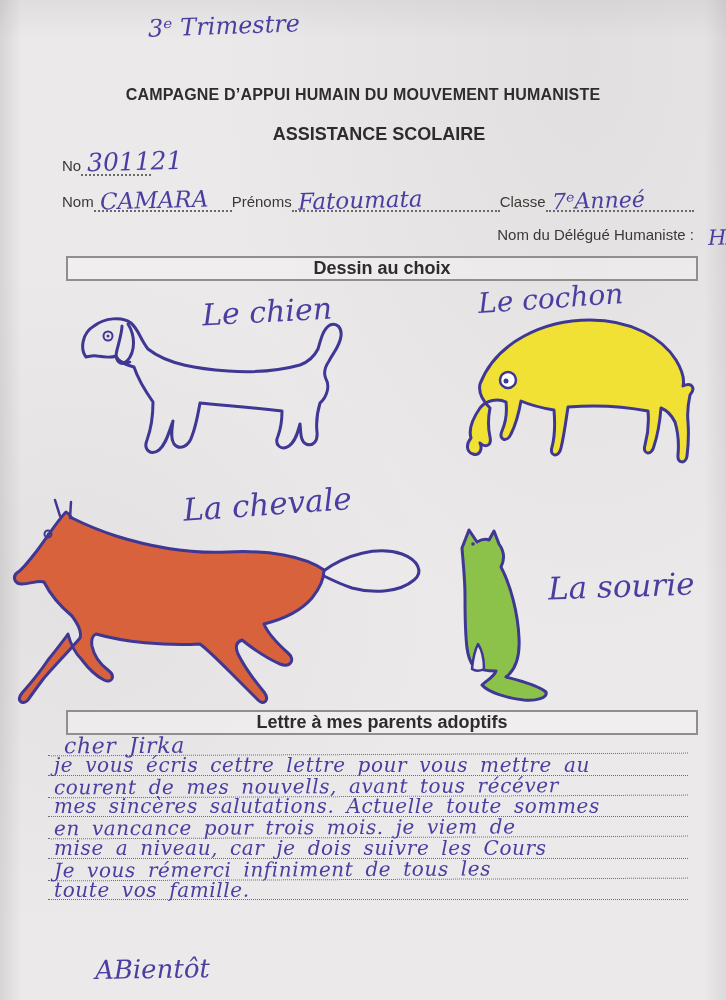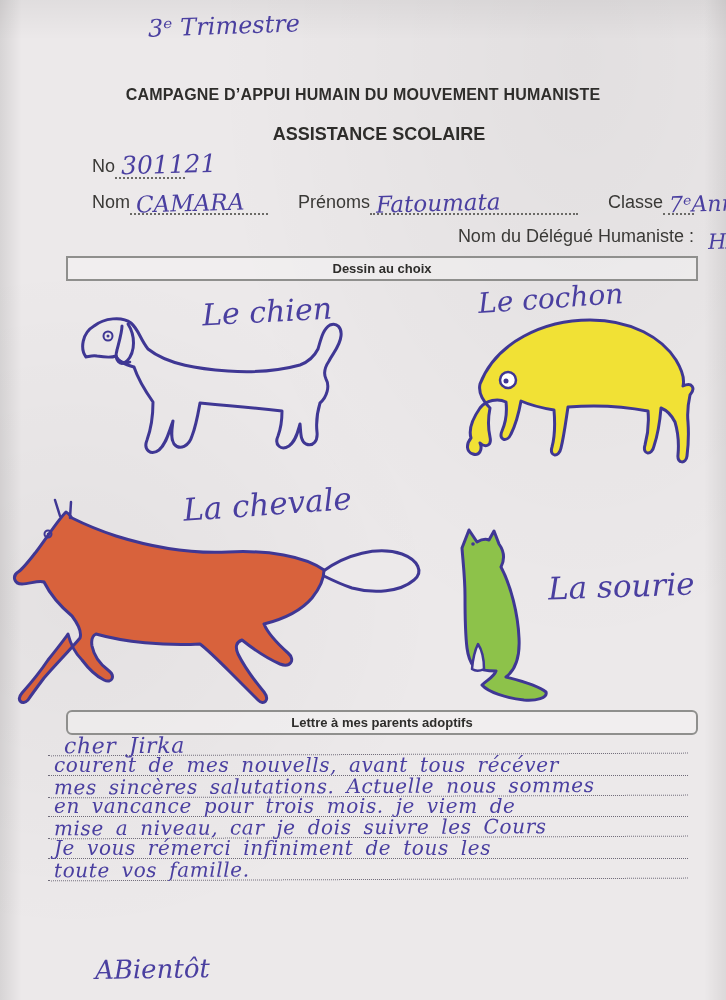--- a/index.html
+++ b/index.html
@@ -24,27 +24,27 @@
     font-weight:bold;font-size:16px;letter-spacing:.2px;color:#2e2d2b;
   }
   .page-subtitle{
     position:absolute;left:16px;top:124px;width:100%;text-align:center;
     font-weight:bold;font-size:18px;color:#2e2d2b;
   }
   .trimester{
     position:absolute;left:148px;top:12px;font-size:24px;transform:rotate(-2deg);
   }
   .frow{position:absolute;left:62px;width:632px;display:flex;align-items:flex-end;}
-  .plabel{font-size:18px;color:#3a3936;padding-bottom:2px;white-space:nowrap;margin-left:30px;}
+  .plabel{font-size:15px;color:#3a3936;padding-bottom:2px;white-space:nowrap;}
   .dotline{position:relative;border-bottom:2px dotted #6b6a66;height:18px;}
   .dotline .hand{position:absolute;left:6px;bottom:-3px;white-space:nowrap;transform:rotate(-1.5deg);}
   .section-box{
     position:absolute;left:66px;width:628px;height:21px;
     border:2px solid #8f8f8d;background:rgba(255,255,255,0.25);
-    text-align:center;font-weight:bold;font-size:13px;color:#2e2d2b;
+    text-align:center;font-weight:bold;font-size:18px;color:#2e2d2b;
     line-height:21px;
   }
   .animal-label{position:absolute;font-size:30px;white-space:nowrap;}
   .animal{position:absolute;}
   .animal path{stroke-linecap:round;stroke-linejoin:round;}
   .letter{position:absolute;left:48px;top:734px;width:640px;}
   .lline{
     position:relative;height:19.8px;border-bottom:1.6px dotted #6e6a78;
     font-size:20px;line-height:21px;white-space:nowrap;
     letter-spacing:.6px;word-spacing:5px;padding-left:6px;
@@ -149,26 +149,27 @@
   <svg class="animal" style="left:442px;top:522px;" width="122" height="182" viewBox="0 0 122 182">
     <path stroke-width="3" d="M 20 26 L 27 8 L 35 20 Q 42 16, 47 18 L 52 9 L 57 22
          C 62 29, 63 37, 59 45 C 69 64, 76 92, 77 116 C 78 134, 73 148, 64 155
          C 80 159, 98 165, 104 170 C 106 176, 94 179, 82 178 C 64 176, 46 170, 40 163
          C 45 158, 52 155, 54 149 C 46 149, 38 148, 32 145 C 28 140, 26 134, 25 126
          C 23 110, 23 92, 23 74 C 23 56, 21 40, 20 26 Z" fill="#8dc24a" stroke="#3f3794"></path>
     <path stroke-width="2.5" d="M 30 147 C 31 136, 33 128, 36 122 C 40 128, 42 137, 42 147 C 38 149, 33 149, 30 147 Z" fill="#ece9ea" stroke="#3f3794"></path>
     <circle cx="31" cy="22" r="1.8" fill="#3f3794"></circle>
   </svg>
 
-  <div class="section-box" style="top:710px;border-radius:6px;">Lettre à mes parents adoptifs</div>
+  <div class="section-box" style="top:710px;">Lettre à mes parents adoptifs</div>
 
   <div class="letter">
     <div class="lline hand">cher Jirka</div>
+    <div class="lline hand">je vous écris cettre lettre pour vous mettre au</div>
     <div class="lline hand">courent de mes nouvells, avant tous récéver</div>
-    <div class="lline hand">mes sincères salutations. Actuelle nous sommes</div>
+    <div class="lline hand">mes sincères salutations. Actuelle toute sommes</div>
     <div class="lline hand">en vancance pour trois mois. je viem de</div>
     <div class="lline hand">mise a niveau, car je dois suivre les Cours</div>
     <div class="lline hand">Je vous rémerci infiniment de tous les</div>
     <div class="lline hand">toute vos famille.</div>
   </div>
 
   <div class="closing hand">ABientôt</div>
 
 </div>
 

